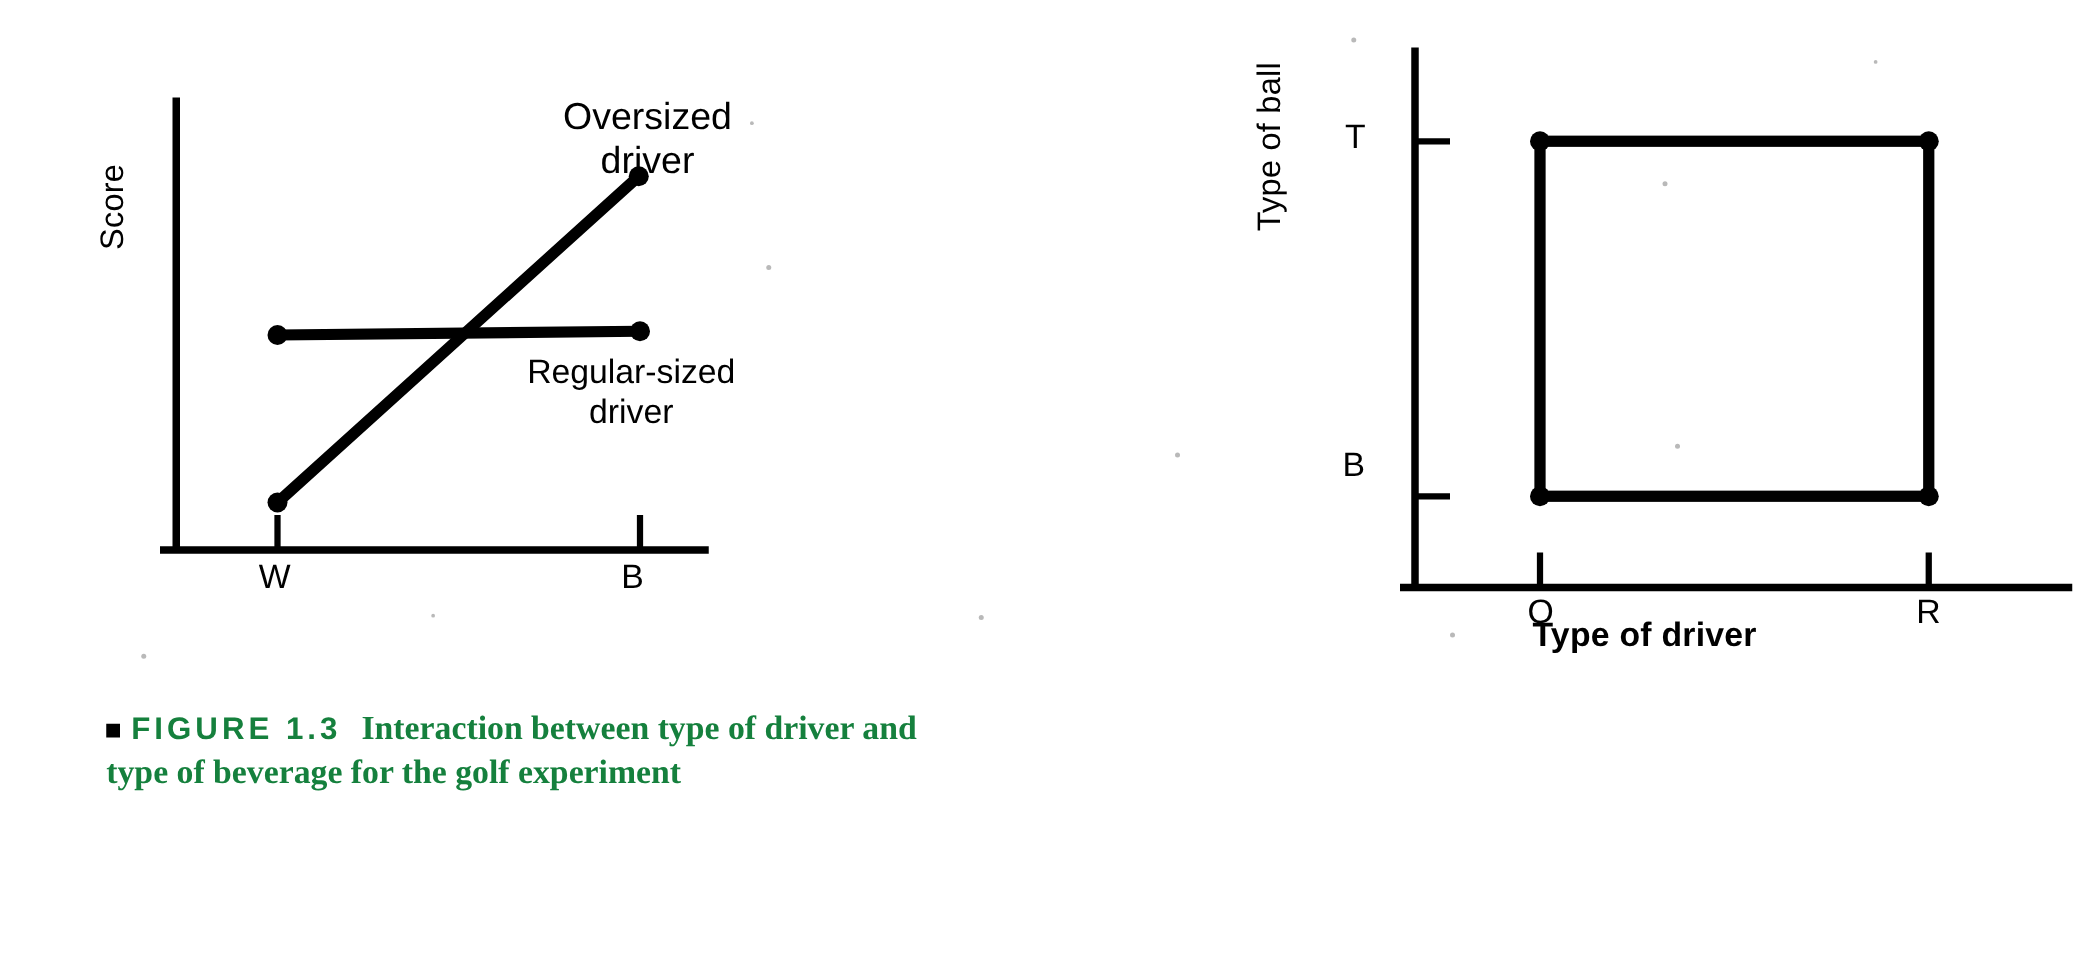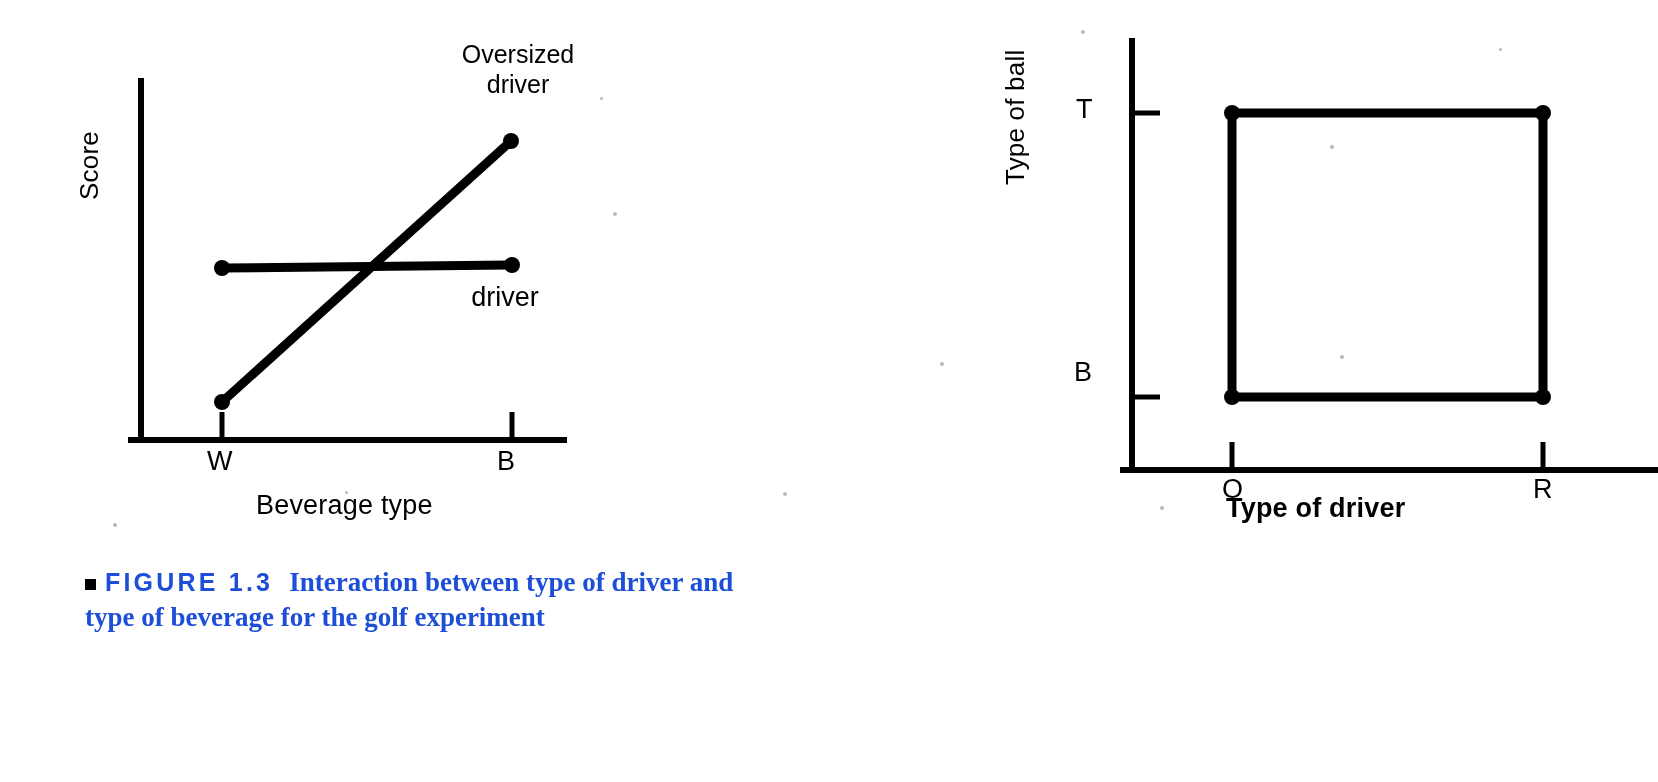--- a/index.html
+++ b/index.html
@@ -62,23 +62,23 @@
     transform: rotate(-90deg);
     transform-origin: left top;
   }
   .lbl-tick-w { left: 207px; top: 446px; font-size: 27px; }
   .lbl-tick-b { left: 497px; top: 446px; font-size: 27px; }
   .lbl-bev    { left: 256px; top: 490px; font-size: 27px; }
 
   .ann-over {
     position: absolute;
     left: 408px;
-    top: 40px;
+    top: 76px;
     width: 220px;
-    font-size: 25px;
+    font-size: 30px;
     text-align: center;
     line-height: 1.18;
   }
   .ann-reg {
     position: absolute;
     left: 380px;
     top: 282px;
     width: 250px;
     font-size: 27px;
     text-align: center;
@@ -97,21 +97,21 @@
   .lbl-tick-b2{ left: 1074px; top: 357px; font-size: 27px; }
   .lbl-tick-o { left: 1222px; top: 474px; font-size: 27px; }
   .lbl-tick-r { left: 1533px; top: 474px; font-size: 27px; }
   .lbl-typedriver { left: 1226px; top: 493px; font-size: 27px; font-weight: bold; }
 
   
   .caption {
     position: absolute;
     font-family: "Liberation Serif", serif;
     font-weight: bold;
-    color: #1d4ed8;
+    color: #15803d;
     line-height: 1.30;
   }
   .cap-left  { left: 85px;  top: 565px; width: 700px; font-size: 27px; }
   .cap-right { left: 970px; top: 565px; width: 640px; font-size: 27px; }
 
   .cap-head {
     font-family: "Liberation Sans", sans-serif;
     font-weight: bold;
     letter-spacing: 3.2px;
     font-size: 25px;
@@ -158,28 +158,28 @@
         <line x1="222" y1="402" x2="511" y2="141" stroke="#000" stroke-width="9" stroke-linecap="round"></line>
         <circle cx="222" cy="402" r="8" fill="#000"></circle>
         <circle cx="511" cy="141" r="8" fill="#000"></circle>
       </svg>
 
       <div class="ax-label lbl-score">Score</div>
 
       <div class="ax-label lbl-tick-w">W</div>
       <div class="ax-label lbl-tick-b">B</div>
 
-      <div class="ax-label lbl-bev">Beverage type</div>
 
       <div class="ann-over">
         <div>Oversized</div>
         <div>driver</div>
       </div>
 
       <div class="ann-reg">
+        <div>Regular-sized</div>
         <div>driver</div>
       </div>
     </div>
   </div>
 
   <div class="panel panel-right">
     <div class="figure-area">
       <svg class="plot-svg" width="828" height="545" viewBox="0 0 828 545">
 
         <line x1="302" y1="38" x2="302" y2="471" stroke="#000" stroke-width="6"></line>

